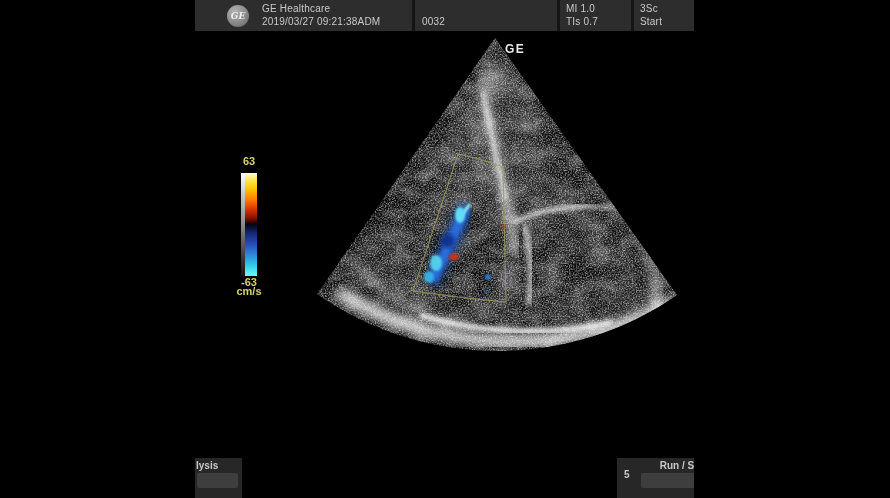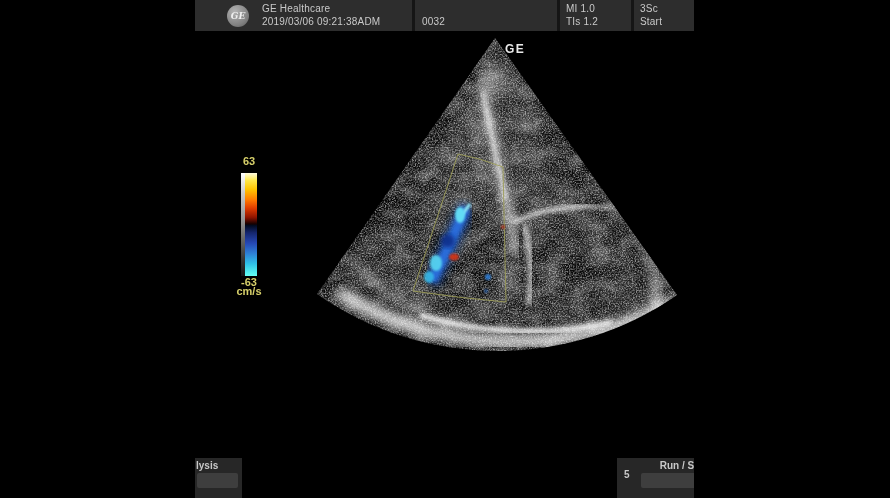--- a/index.html
+++ b/index.html
@@ -142,26 +142,26 @@
   </g>
 
   <text x="505" y="53" font-family="Liberation Sans, sans-serif" font-size="12" font-weight="bold" letter-spacing="1.5" fill="#e9e9e9">GE</text>
 </svg>
 
 <div id="header">
   <div class="ge-logo">
     <span class="ge-mono">GE</span>
   </div>
   <div class="hdr-text r1" style="left:67px">GE Healthcare</div>
-  <div class="hdr-text r2" style="left:67px">2019/03/06 09:21:38ADM</div>
+  <div class="hdr-text r2" style="left:67px">2019/03/27 09:21:38ADM</div>
   <div class="sep" style="left:217px"></div>
   <div class="hdr-text r2" style="left:227px">0032</div>
   <div class="sep" style="left:362px"></div>
   <div class="hdr-text r1" style="left:371px">MI 1.0</div>
-  <div class="hdr-text r2" style="left:371px">TIs 1.2</div>
+  <div class="hdr-text r2" style="left:371px">TIs 0.7</div>
   <div class="sep" style="left:436px"></div>
   <div class="hdr-text r1" style="left:445px">3Sc</div>
   <div class="hdr-text r2" style="left:445px">Start</div>
 </div>
 
 <div id="colorbar">
   <div class="cb-label">63</div>
   <div class="cb-bar">
     <div class="cb-gray"></div>
     <div class="cb-color"></div>

